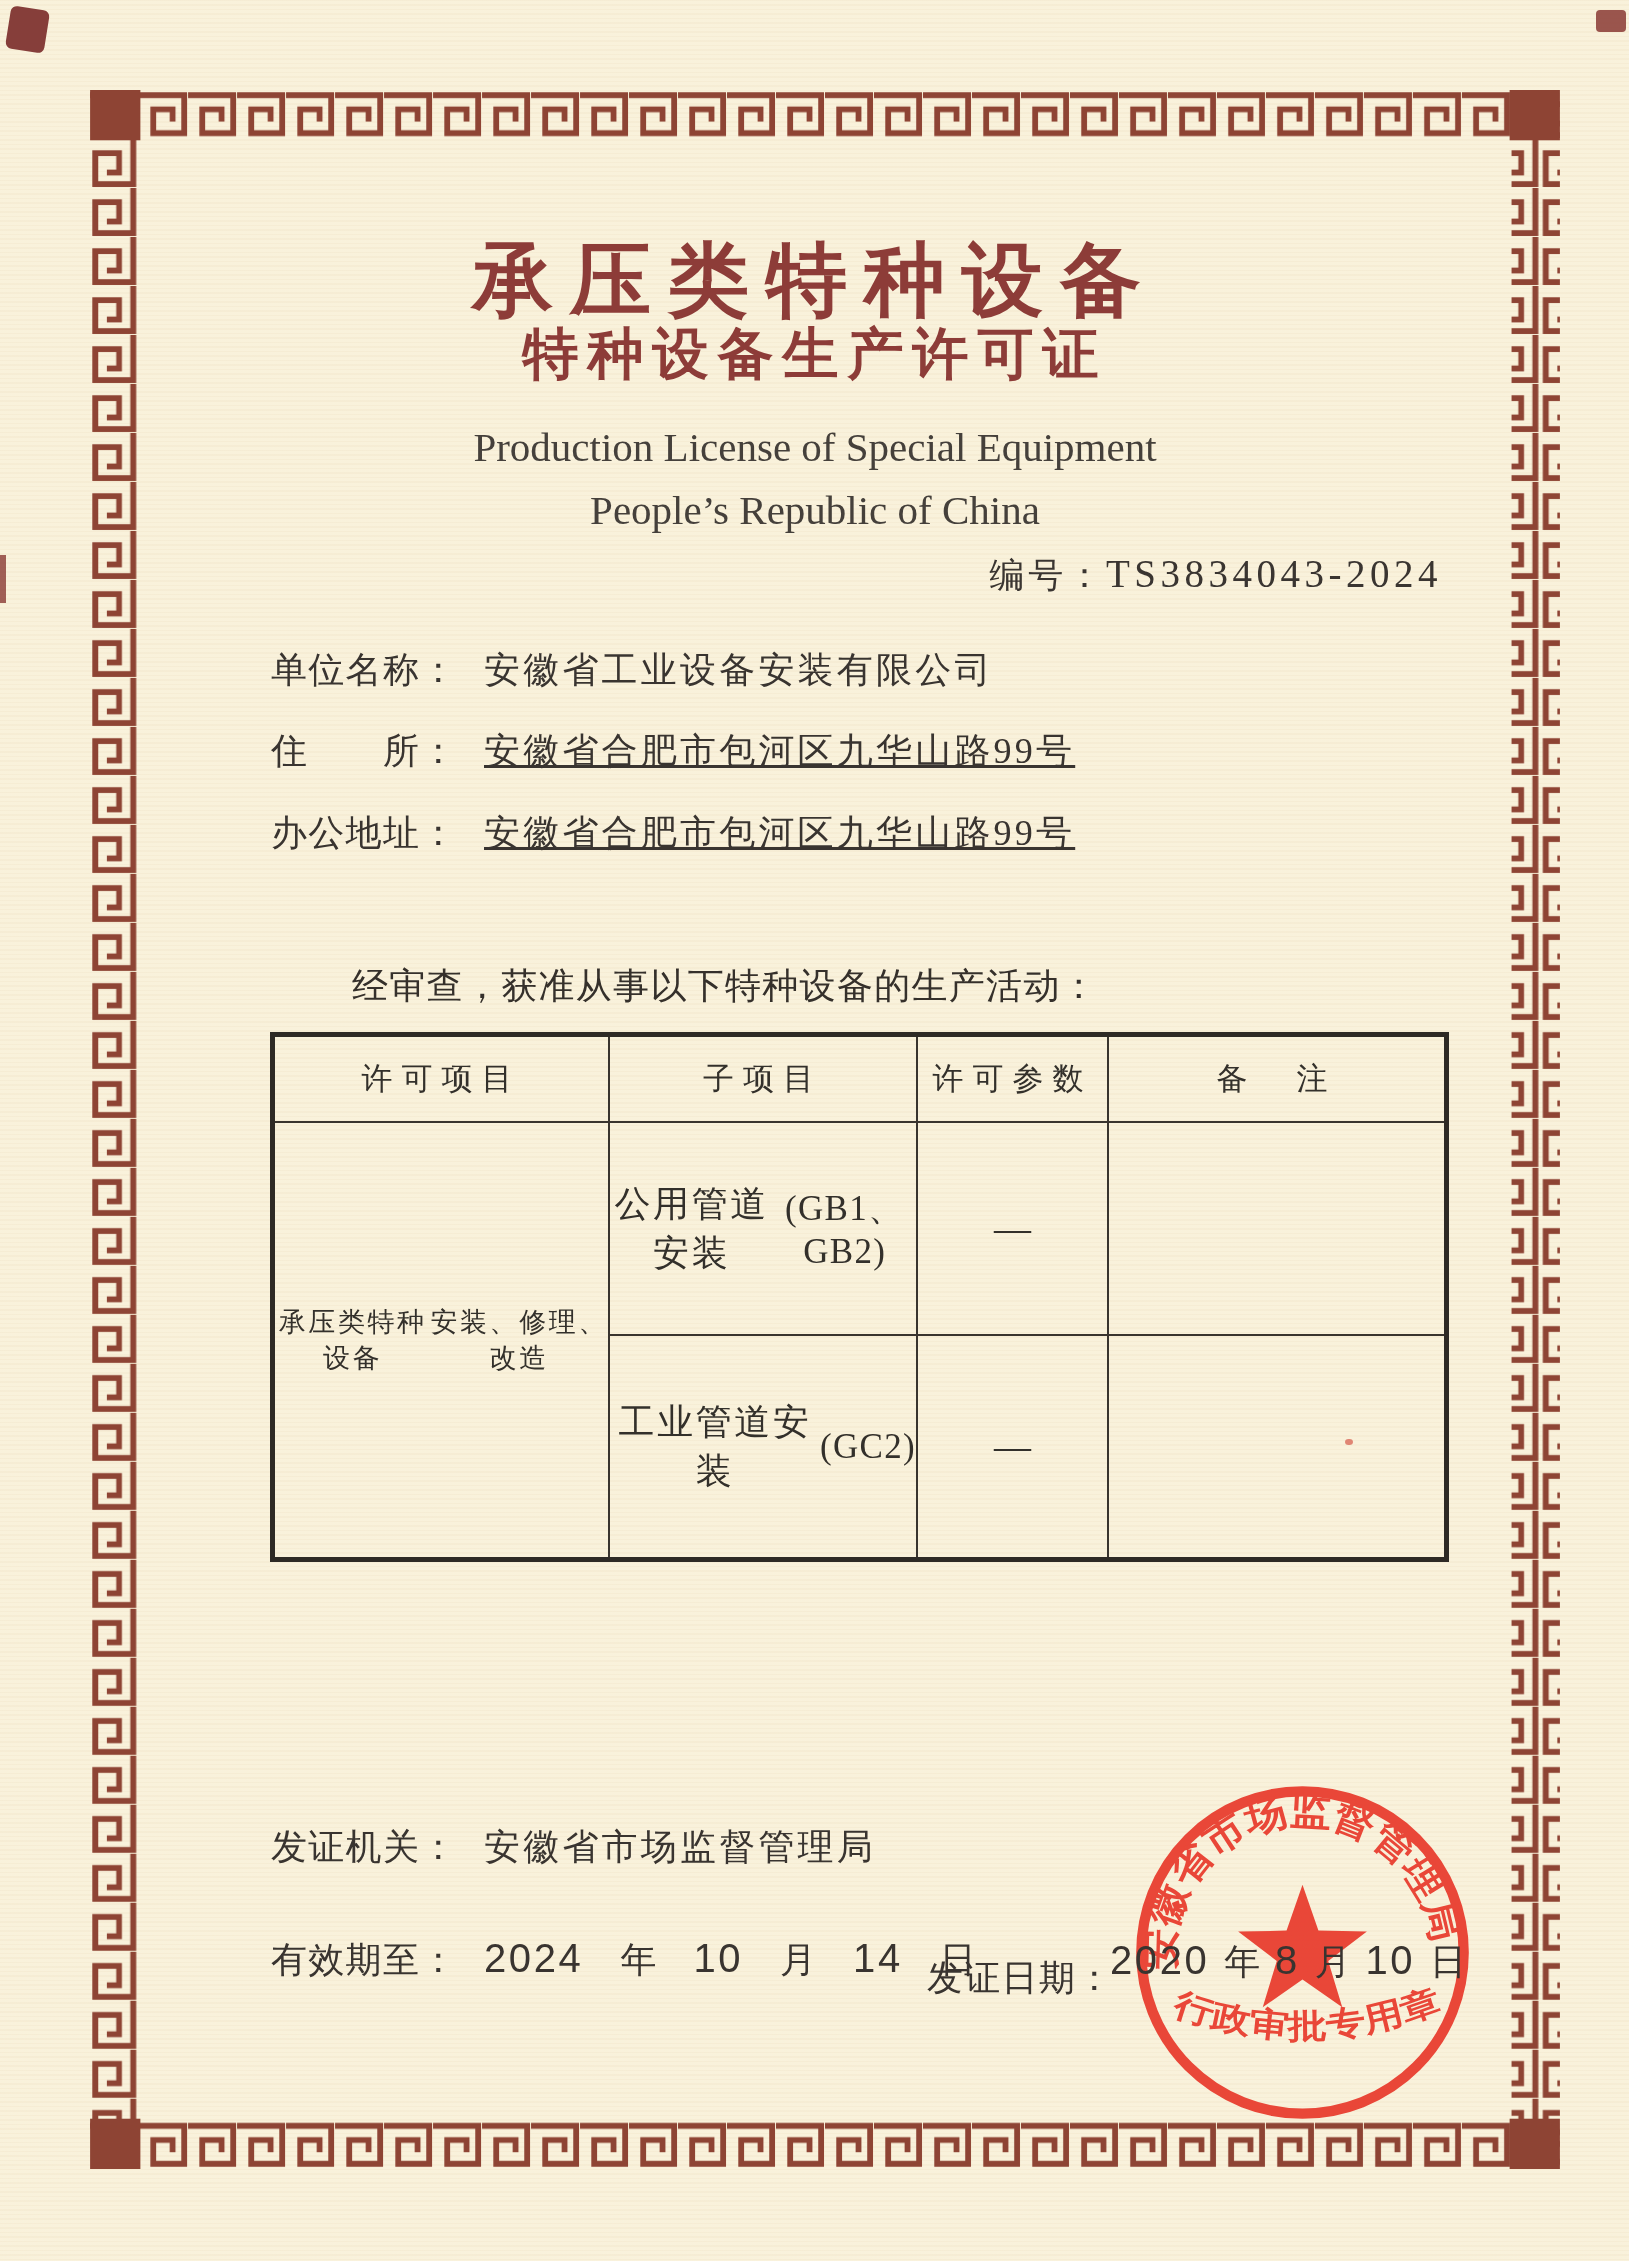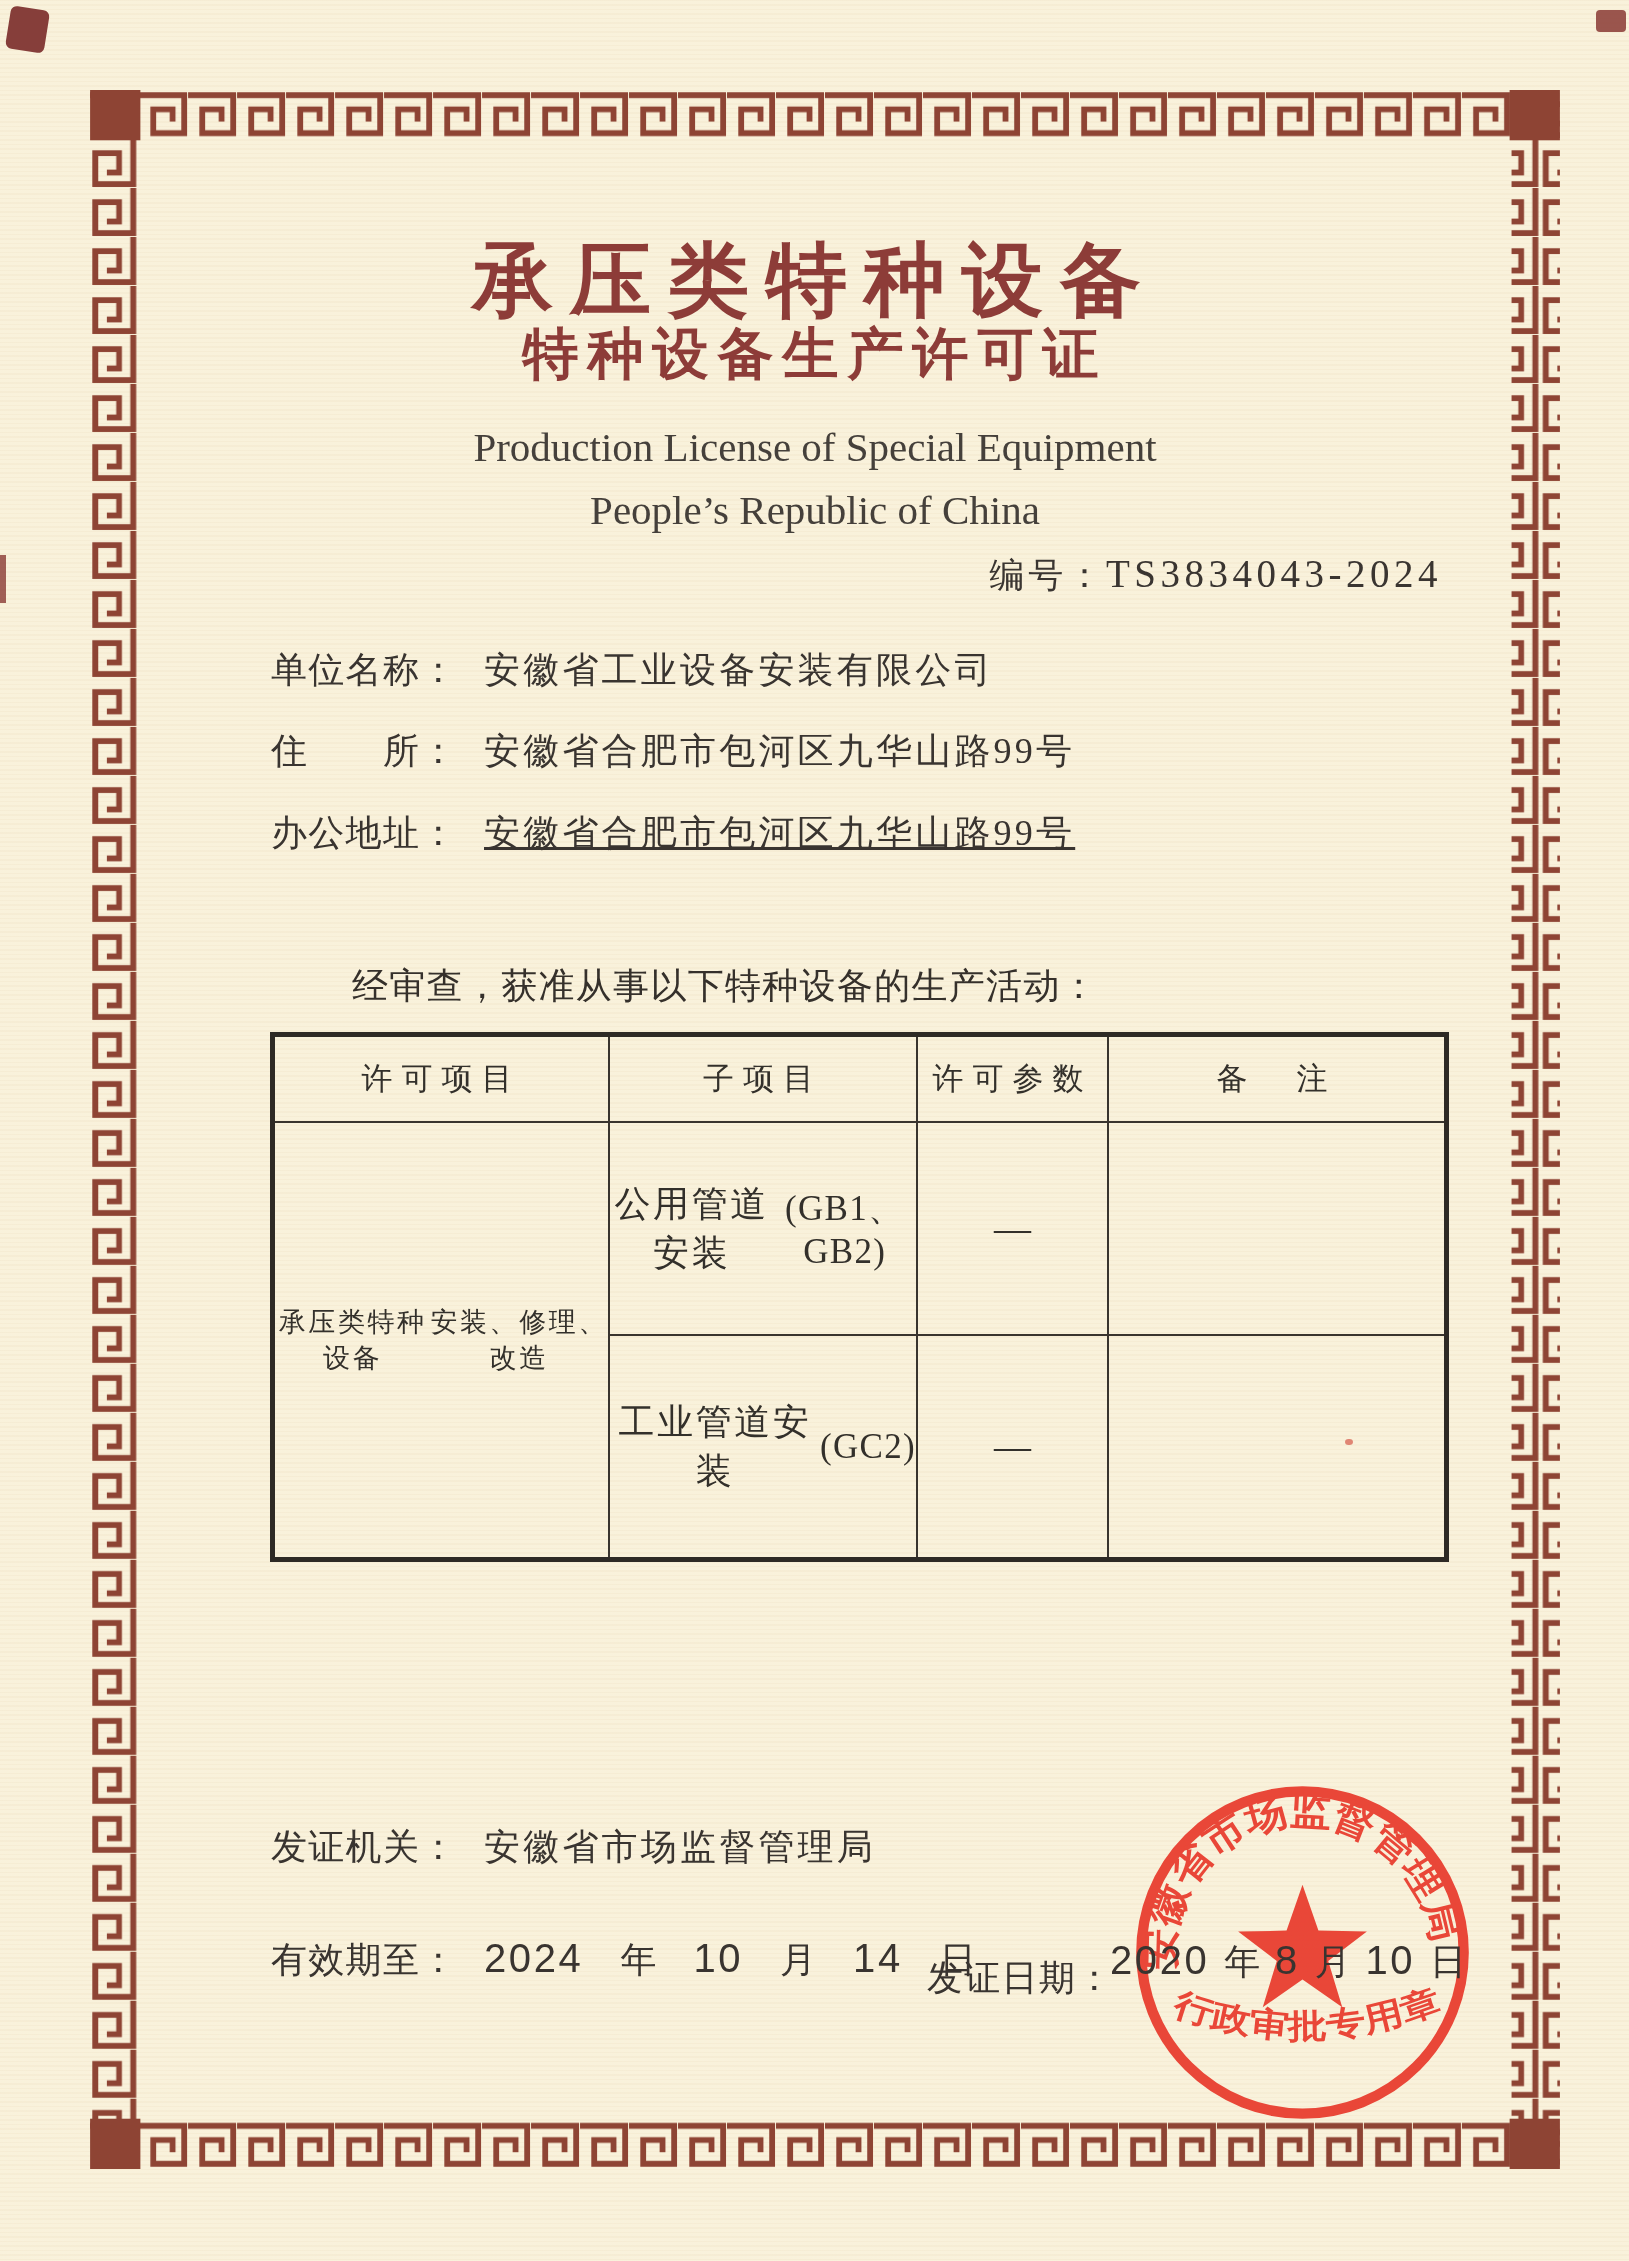--- a/index.html
+++ b/index.html
@@ -27,21 +27,21 @@
   .e1{top:423px;}
   .e2{top:486px;}
   
   .license-no{position:absolute;top:551px;right:188px;white-space:nowrap;color:#3a3531;}
   .license-no .lab{font-size:35px;letter-spacing:3.9px;}
   .license-no .val{font-size:39px;letter-spacing:4.5px;font-family:"Liberation Serif","DejaVu Serif",serif;}
   
   .frow{position:absolute;left:271px;font-size:36px;color:#393430;white-space:nowrap;}
   .frow .flabel{display:inline-block;width:213px;letter-spacing:1.3px;}
   .frow .fvalue{letter-spacing:3.2px;}
-  .f1{top:646px;} .f2{top:727px;} .f3{top:809px;text-decoration:underline;}
+  .f1{top:646px;} .f2{top:727px;text-decoration:underline;} .f3{top:809px;text-decoration:underline;}
   .intro{position:absolute;left:352px;top:962px;font-size:36px;letter-spacing:1.3px;color:#35302b;white-space:nowrap;}
   
   .lic-table{
     position:absolute;left:270px;top:1032px;width:1179px;height:530px;
     box-sizing:border-box;border:5.8px solid #2e2a25;
     display:grid;grid-template-columns:335px 308px 191px auto;grid-template-rows:86px 213px auto;
     color:#33302b;
   }
   .cell{box-sizing:border-box;border-right:2.6px solid #39342e;border-bottom:2.6px solid #39342e;
         display:flex;align-items:center;justify-content:center;text-align:center;}

